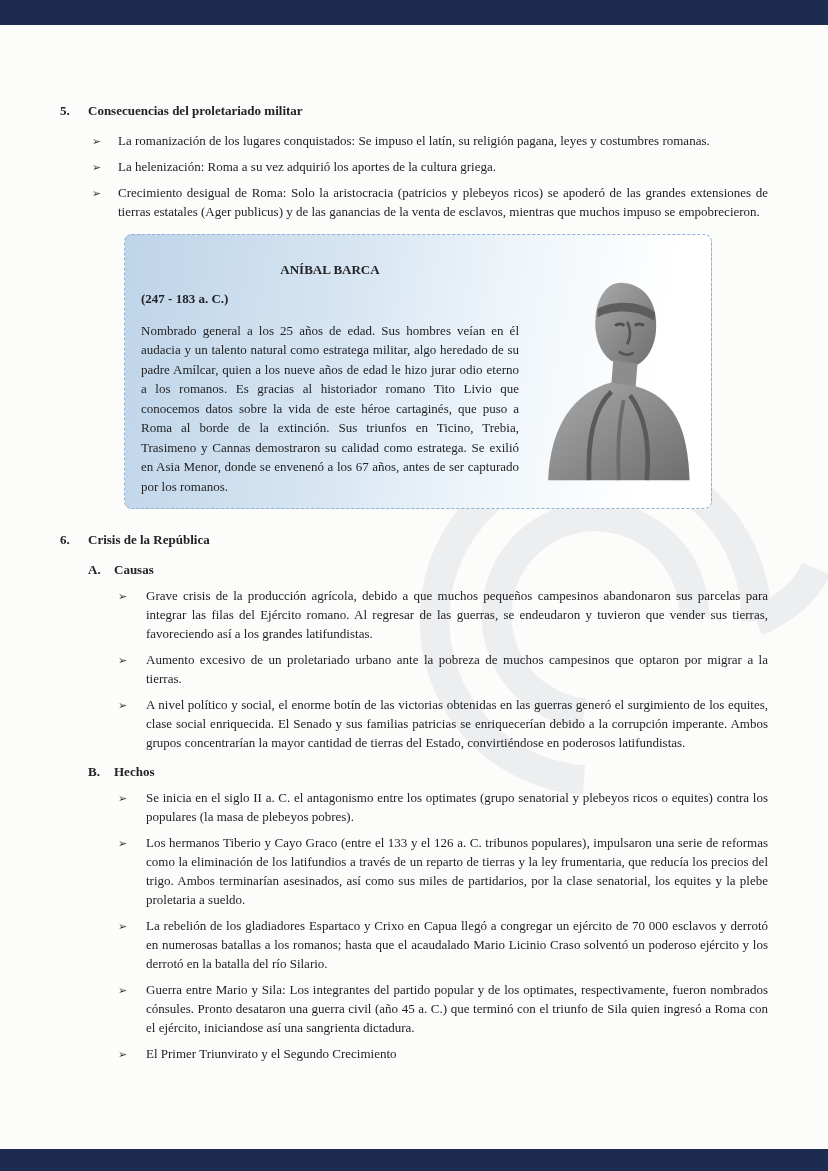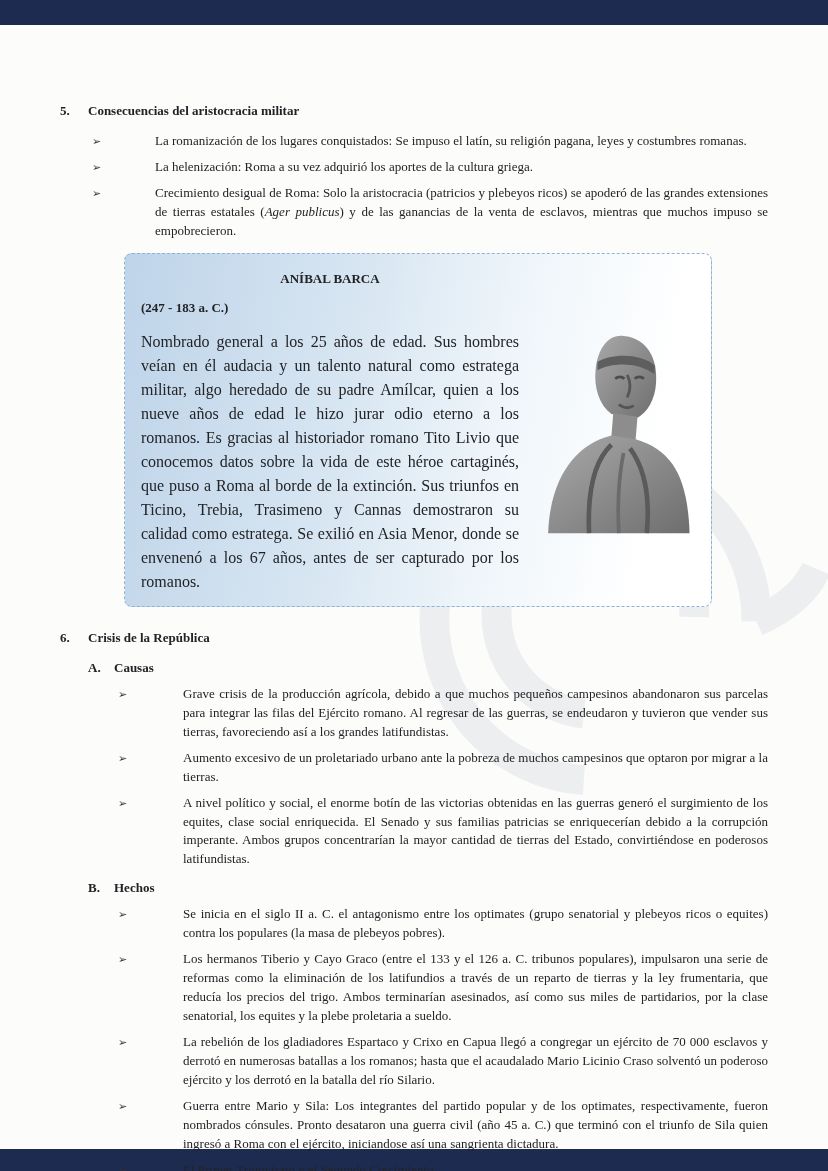--- a/index.html
+++ b/index.html
@@ -28,45 +28,45 @@
     position:absolute; top:102px; left:60px; width:708px;
     font-size:13px; line-height:1.46; z-index:1;
     text-align:justify;
   }
 
   .section-heading { display:flex; font-weight:bold; margin:0 0 11px 0; }
   .section-heading .num { width:28px; flex-shrink:0; }
 
   .bullet { display:flex; margin:7px 0 7px 32px; }
   .bullet .arrow { width:26px; flex-shrink:0; font-size:11px; padding-top:1px; color:#333; }
-  .bullet .btxt { flex:1;margin-left:37px; }
+  .bullet .btxt { flex:1; }
 
   .sub-heading { display:flex; font-weight:bold; margin:10px 0 4px 28px; }
   .sub-heading .letter { width:26px; flex-shrink:0; }
 
   .sub-bullet { margin-left:58px; }
   .sub-bullet .arrow { width:28px; }
 
   .infobox {
     margin:12px 0 22px 64px;
     width:588px;
     box-sizing:border-box;
     border:1.6px dashed #8fb2d8;
     border-radius:8px;
-    padding:14px 16px 12px 16px;
+    padding:24px 16px 12px 16px;
     background:linear-gradient(100deg,#bed4e9 0%, #d8e6f2 38%, #eef5fa 62%, #ffffff 88%);
     display:flex; gap:14px;
   }
   .infobox-textcol { width:378px; flex-shrink:0; }
   .infobox-title { text-align:center; font-weight:bold; margin:2px 0 10px 0; }
   .infobox-subtitle { text-align:left; font-weight:bold; margin:0 0 12px 0; }
-  .infobox-body { text-align:justify; font-size:16px; line-height:1.5; }
+  .infobox-body { text-align:justify; font-size:13px; line-height:1.5; }
   .infobox-imgcol { flex:1; display:flex; align-items:center; justify-content:center; }
 
-  .italic { font-style:italic; }
+  .italic { }
 </style>
 </head>
 <body>
 
 <div class="page">
 
   <div class="bar-top"></div>
 
   <div class="watermark">
     <svg viewBox="0 0 400 400" width="460" height="460">
@@ -75,21 +75,21 @@
         <path d="M282 206 a86 86 0 1 0 -96 84"></path>
         <path d="M336 210 q40 -18 52 -46"></path>
       </g>
     </svg>
   </div>
 
   <div class="content">
 
     <div class="section-heading">
       <span class="num">5.</span>
-      <span>Consecuencias del aristocracia militar</span>
+      <span>Consecuencias del proletariado militar</span>
     </div>
 
     <div class="bullet">
       <span class="arrow">➢</span>
       <span class="btxt">La romanización de los lugares conquistados: Se impuso el latín, su religión pagana, leyes y costumbres romanas.</span>
     </div>
     <div class="bullet">
       <span class="arrow">➢</span>
       <span class="btxt">La helenización: Roma a su vez adquirió los aportes de la cultura griega.</span>
     </div>

